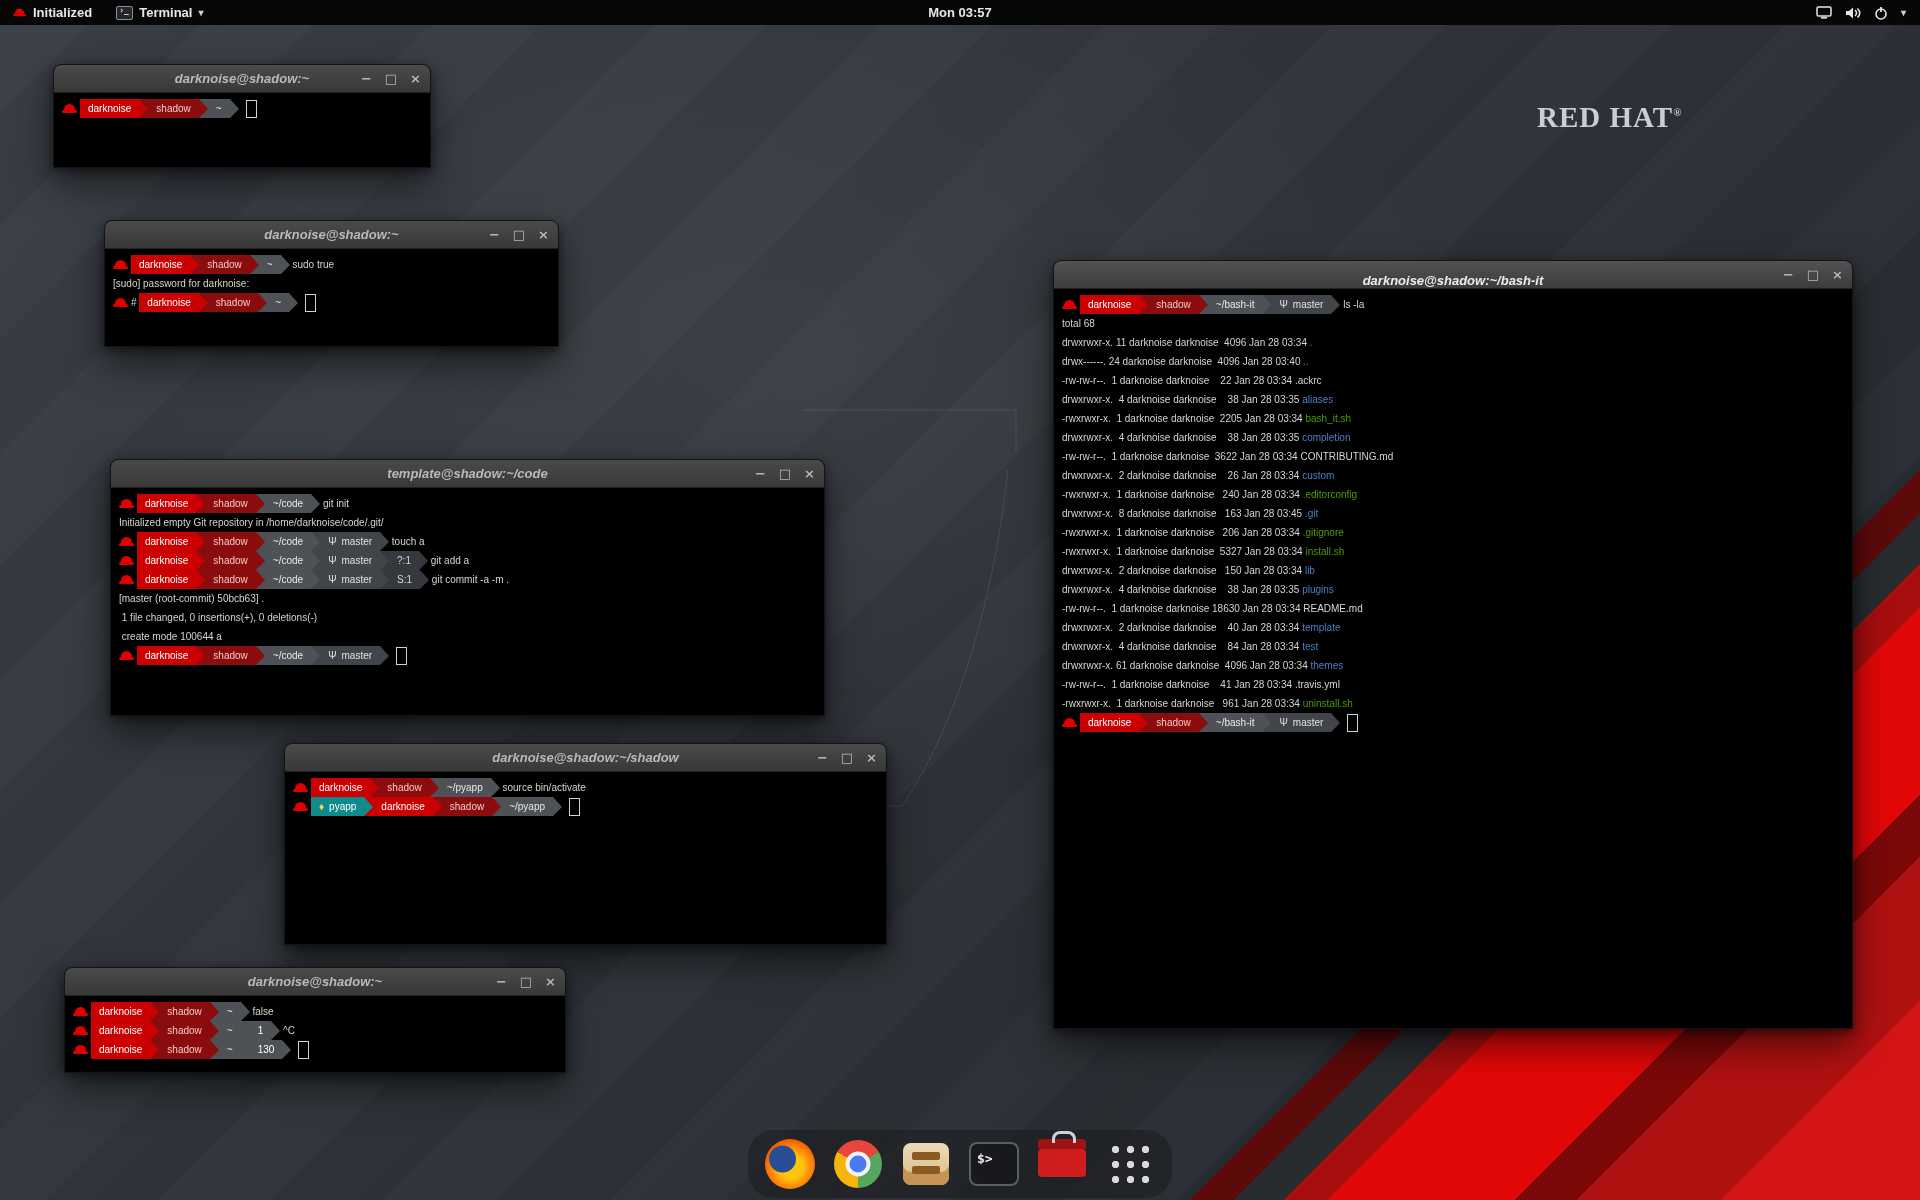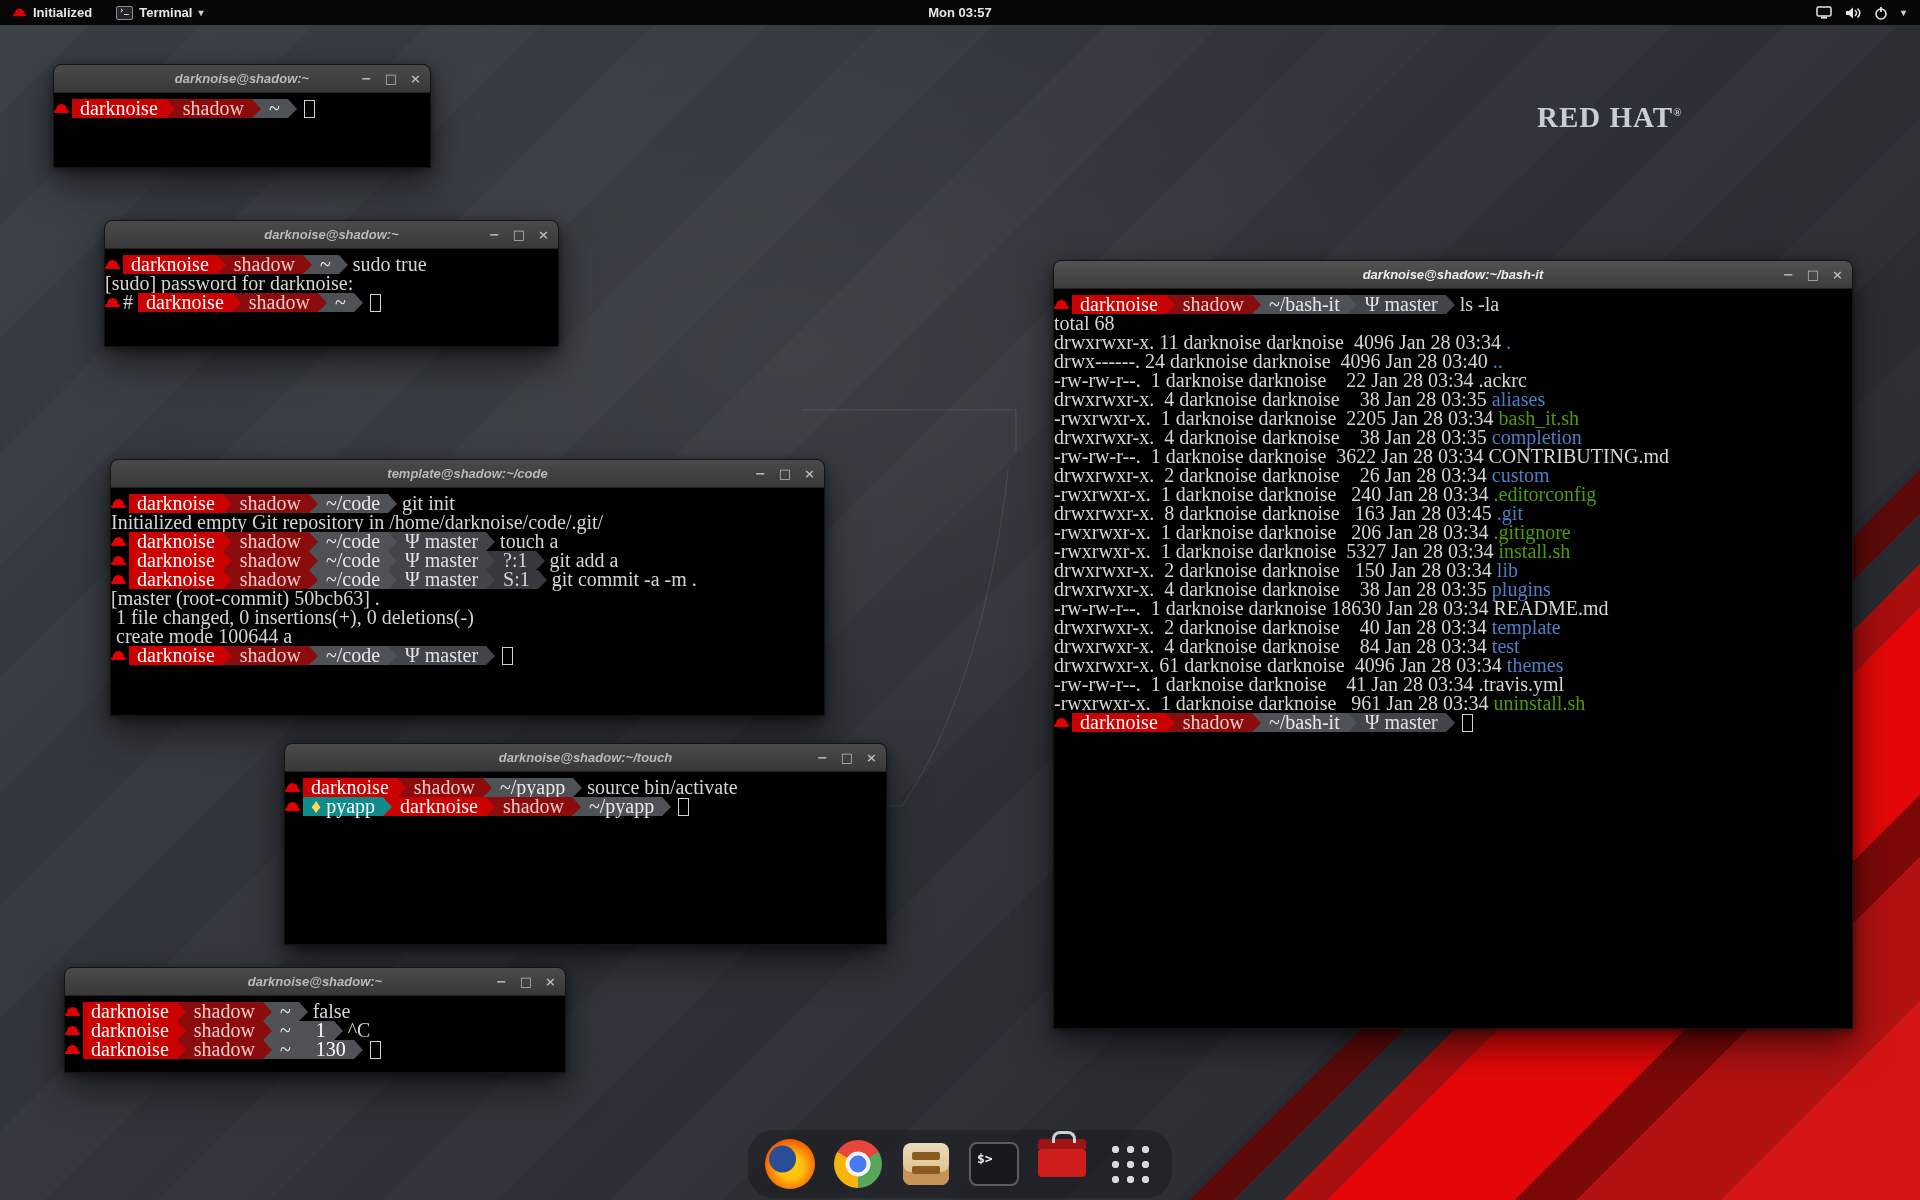--- a/index.html
+++ b/index.html
@@ -37,25 +37,25 @@
   .hat{display:inline-block;width:15px;height:19px;position:relative;margin-right:3px;vertical-align:top;}
   .hat::before{content:"";position:absolute;left:2px;top:5px;width:11px;height:6px;background:#e00000;border-radius:6px 6px 0 0;}
   .hat::after{content:"";position:absolute;left:0;top:11px;width:15px;height:3px;background:#e00000;border-radius:2px;}
   .hat.small{transform:scale(0.85);margin-right:0;}
   
   .window{position:absolute;background:#000;border:1px solid #141414;border-radius:8px 8px 0 0;
     box-shadow:0 16px 36px rgba(0,0,0,0.55), 0 3px 10px rgba(0,0,0,0.45);}
   .titlebar{height:27px;background:linear-gradient(#4a4a4a,#383838);border-bottom:1px solid #222;
     border-radius:7px 7px 0 0;display:flex;align-items:center;justify-content:center;position:relative;
     font-size:13px;font-weight:700;color:#b9b9b9;cursor:default;font-style:italic;}
-  .focused .titlebar{background:linear-gradient(#525252,#3c3c3c);color:#ececec;}
+  .focused .titlebar{background:linear-gradient(#525252,#3c3c3c);color:#ececec;align-items:flex-end;}
   .wbtns{position:absolute;right:9px;top:0;height:100%;display:flex;align-items:center;gap:13px;}
   .wbtn{color:#b8b8b8;font-size:13px;line-height:1;cursor:pointer;font-family:"DejaVu Sans",sans-serif;}
-  .term{font-family:Liberation Serif, serif;font-size:20px;line-height:19px;
-    padding:6px 0;white-space:pre;overflow:hidden;height:calc(100% - 40px);}
+  .term{font-family:Liberation Sans, sans-serif;font-size:10px;line-height:19px;
+    padding:6px 8px;white-space:pre;overflow:hidden;height:calc(100% - 40px);}
   .tline{height:19px;white-space:pre;}
   .pl-seg{display:inline-block;height:19px;line-height:19px;padding:0 8px;vertical-align:top;}
   .seg-icon{margin-right:5px;}
   .pl-arrow{display:inline-block;width:0;height:0;vertical-align:top;
     border-top:10px solid transparent;border-bottom:9px solid transparent;border-left:9px solid transparent;}
   .cursor{display:inline-block;width:9px;height:16px;border:1px solid #cfd4cc;vertical-align:top;margin-top:1px;margin-left:7px;}
   
   .dock{position:absolute;left:50%;bottom:2px;transform:translateX(-50%);display:flex;align-items:flex-end;gap:16px;
     padding:8px 16px;background:rgba(14,15,18,0.35);border-radius:26px;z-index:40;}
   .dock-item{width:52px;height:52px;display:flex;align-items:center;justify-content:center;cursor:pointer;}
@@ -126,21 +126,21 @@
           <span class="wbtns">
             <span class="wbtn">−</span>
             <span class="wbtn">□</span>
             <span class="wbtn">×</span>
           </span>
         </div>
         <div class="term" style="background: rgb(0, 0, 0); color: rgb(211, 215, 207);"><div class="tline"><span class="hat"></span><span class="pl-seg" style="background: rgb(203, 0, 0); color: rgb(255, 255, 255);">darknoise</span><span class="pl-arrow" style="border-left-color: rgb(203, 0, 0); background: rgb(138, 12, 12);"></span><span class="pl-seg" style="background: rgb(138, 12, 12); color: rgb(243, 201, 201);">shadow</span><span class="pl-arrow" style="border-left-color: rgb(138, 12, 12); background: rgb(78, 82, 86);"></span><span class="pl-seg" style="background: rgb(78, 82, 86); color: rgb(232, 232, 232);">~/code</span><span class="pl-arrow" style="border-left-color: rgb(78, 82, 86);"></span><span> git init</span></div><div class="tline"><span>Initialized empty Git repository in /home/darknoise/code/.git/</span></div><div class="tline"><span class="hat"></span><span class="pl-seg" style="background: rgb(203, 0, 0); color: rgb(255, 255, 255);">darknoise</span><span class="pl-arrow" style="border-left-color: rgb(203, 0, 0); background: rgb(138, 12, 12);"></span><span class="pl-seg" style="background: rgb(138, 12, 12); color: rgb(243, 201, 201);">shadow</span><span class="pl-arrow" style="border-left-color: rgb(138, 12, 12); background: rgb(78, 82, 86);"></span><span class="pl-seg" style="background: rgb(78, 82, 86); color: rgb(232, 232, 232);">~/code</span><span class="pl-arrow" style="border-left-color: rgb(78, 82, 86); background: rgb(65, 69, 74);"></span><span class="pl-seg" style="background: rgb(65, 69, 74); color: rgb(224, 224, 224);"><span class="seg-icon">Ψ</span>master</span><span class="pl-arrow" style="border-left-color: rgb(65, 69, 74);"></span><span> touch a</span></div><div class="tline"><span class="hat"></span><span class="pl-seg" style="background: rgb(203, 0, 0); color: rgb(255, 255, 255);">darknoise</span><span class="pl-arrow" style="border-left-color: rgb(203, 0, 0); background: rgb(138, 12, 12);"></span><span class="pl-seg" style="background: rgb(138, 12, 12); color: rgb(243, 201, 201);">shadow</span><span class="pl-arrow" style="border-left-color: rgb(138, 12, 12); background: rgb(78, 82, 86);"></span><span class="pl-seg" style="background: rgb(78, 82, 86); color: rgb(232, 232, 232);">~/code</span><span class="pl-arrow" style="border-left-color: rgb(78, 82, 86); background: rgb(65, 69, 74);"></span><span class="pl-seg" style="background: rgb(65, 69, 74); color: rgb(224, 224, 224);"><span class="seg-icon">Ψ</span>master</span><span class="pl-arrow" style="border-left-color: rgb(65, 69, 74); background: rgb(53, 57, 61);"></span><span class="pl-seg" style="background: rgb(53, 57, 61); color: rgb(214, 214, 214);">?:1</span><span class="pl-arrow" style="border-left-color: rgb(53, 57, 61);"></span><span> git add a</span></div><div class="tline"><span class="hat"></span><span class="pl-seg" style="background: rgb(203, 0, 0); color: rgb(255, 255, 255);">darknoise</span><span class="pl-arrow" style="border-left-color: rgb(203, 0, 0); background: rgb(138, 12, 12);"></span><span class="pl-seg" style="background: rgb(138, 12, 12); color: rgb(243, 201, 201);">shadow</span><span class="pl-arrow" style="border-left-color: rgb(138, 12, 12); background: rgb(78, 82, 86);"></span><span class="pl-seg" style="background: rgb(78, 82, 86); color: rgb(232, 232, 232);">~/code</span><span class="pl-arrow" style="border-left-color: rgb(78, 82, 86); background: rgb(65, 69, 74);"></span><span class="pl-seg" style="background: rgb(65, 69, 74); color: rgb(224, 224, 224);"><span class="seg-icon">Ψ</span>master</span><span class="pl-arrow" style="border-left-color: rgb(65, 69, 74); background: rgb(53, 57, 61);"></span><span class="pl-seg" style="background: rgb(53, 57, 61); color: rgb(214, 214, 214);">S:1</span><span class="pl-arrow" style="border-left-color: rgb(53, 57, 61);"></span><span> git commit -a -m .</span></div><div class="tline"><span>[master (root-commit) 50bcb63] .</span></div><div class="tline"><span> 1 file changed, 0 insertions(+), 0 deletions(-)</span></div><div class="tline"><span> create mode 100644 a</span></div><div class="tline"><span class="hat"></span><span class="pl-seg" style="background: rgb(203, 0, 0); color: rgb(255, 255, 255);">darknoise</span><span class="pl-arrow" style="border-left-color: rgb(203, 0, 0); background: rgb(138, 12, 12);"></span><span class="pl-seg" style="background: rgb(138, 12, 12); color: rgb(243, 201, 201);">shadow</span><span class="pl-arrow" style="border-left-color: rgb(138, 12, 12); background: rgb(78, 82, 86);"></span><span class="pl-seg" style="background: rgb(78, 82, 86); color: rgb(232, 232, 232);">~/code</span><span class="pl-arrow" style="border-left-color: rgb(78, 82, 86); background: rgb(65, 69, 74);"></span><span class="pl-seg" style="background: rgb(65, 69, 74); color: rgb(224, 224, 224);"><span class="seg-icon">Ψ</span>master</span><span class="pl-arrow" style="border-left-color: rgb(65, 69, 74);"></span><span class="cursor"></span></div></div>
       </div>
       <div class="window" style="left: 284px; top: 743px; width: 601px; height: 200px;">
         <div class="titlebar">
-          <span class="wtitle">darknoise@shadow:~/touch</span>
+          <span class="wtitle">darknoise@shadow:~/shadow</span>
           <span class="wbtns">
             <span class="wbtn">−</span>
             <span class="wbtn">□</span>
             <span class="wbtn">×</span>
           </span>
         </div>
         <div class="term" style="background: rgb(0, 0, 0); color: rgb(211, 215, 207);"><div class="tline"><span class="hat"></span><span class="pl-seg" style="background: rgb(203, 0, 0); color: rgb(255, 255, 255);">darknoise</span><span class="pl-arrow" style="border-left-color: rgb(203, 0, 0); background: rgb(138, 12, 12);"></span><span class="pl-seg" style="background: rgb(138, 12, 12); color: rgb(243, 201, 201);">shadow</span><span class="pl-arrow" style="border-left-color: rgb(138, 12, 12); background: rgb(78, 82, 86);"></span><span class="pl-seg" style="background: rgb(78, 82, 86); color: rgb(232, 232, 232);">~/pyapp</span><span class="pl-arrow" style="border-left-color: rgb(78, 82, 86);"></span><span> source bin/activate</span></div><div class="tline"><span class="hat"></span><span class="pl-seg" style="background: rgb(15, 139, 139); color: rgb(255, 255, 255);"><span class="seg-icon" style="color: rgb(255, 215, 94);">♦</span>pyapp</span><span class="pl-arrow" style="border-left-color: rgb(15, 139, 139); background: rgb(203, 0, 0);"></span><span class="pl-seg" style="background: rgb(203, 0, 0); color: rgb(255, 255, 255);">darknoise</span><span class="pl-arrow" style="border-left-color: rgb(203, 0, 0); background: rgb(138, 12, 12);"></span><span class="pl-seg" style="background: rgb(138, 12, 12); color: rgb(243, 201, 201);">shadow</span><span class="pl-arrow" style="border-left-color: rgb(138, 12, 12); background: rgb(78, 82, 86);"></span><span class="pl-seg" style="background: rgb(78, 82, 86); color: rgb(232, 232, 232);">~/pyapp</span><span class="pl-arrow" style="border-left-color: rgb(78, 82, 86);"></span><span class="cursor"></span></div></div>
       </div>
       <div class="window" style="left: 64px; top: 967px; width: 500px; height: 104px;">
         <div class="titlebar">

